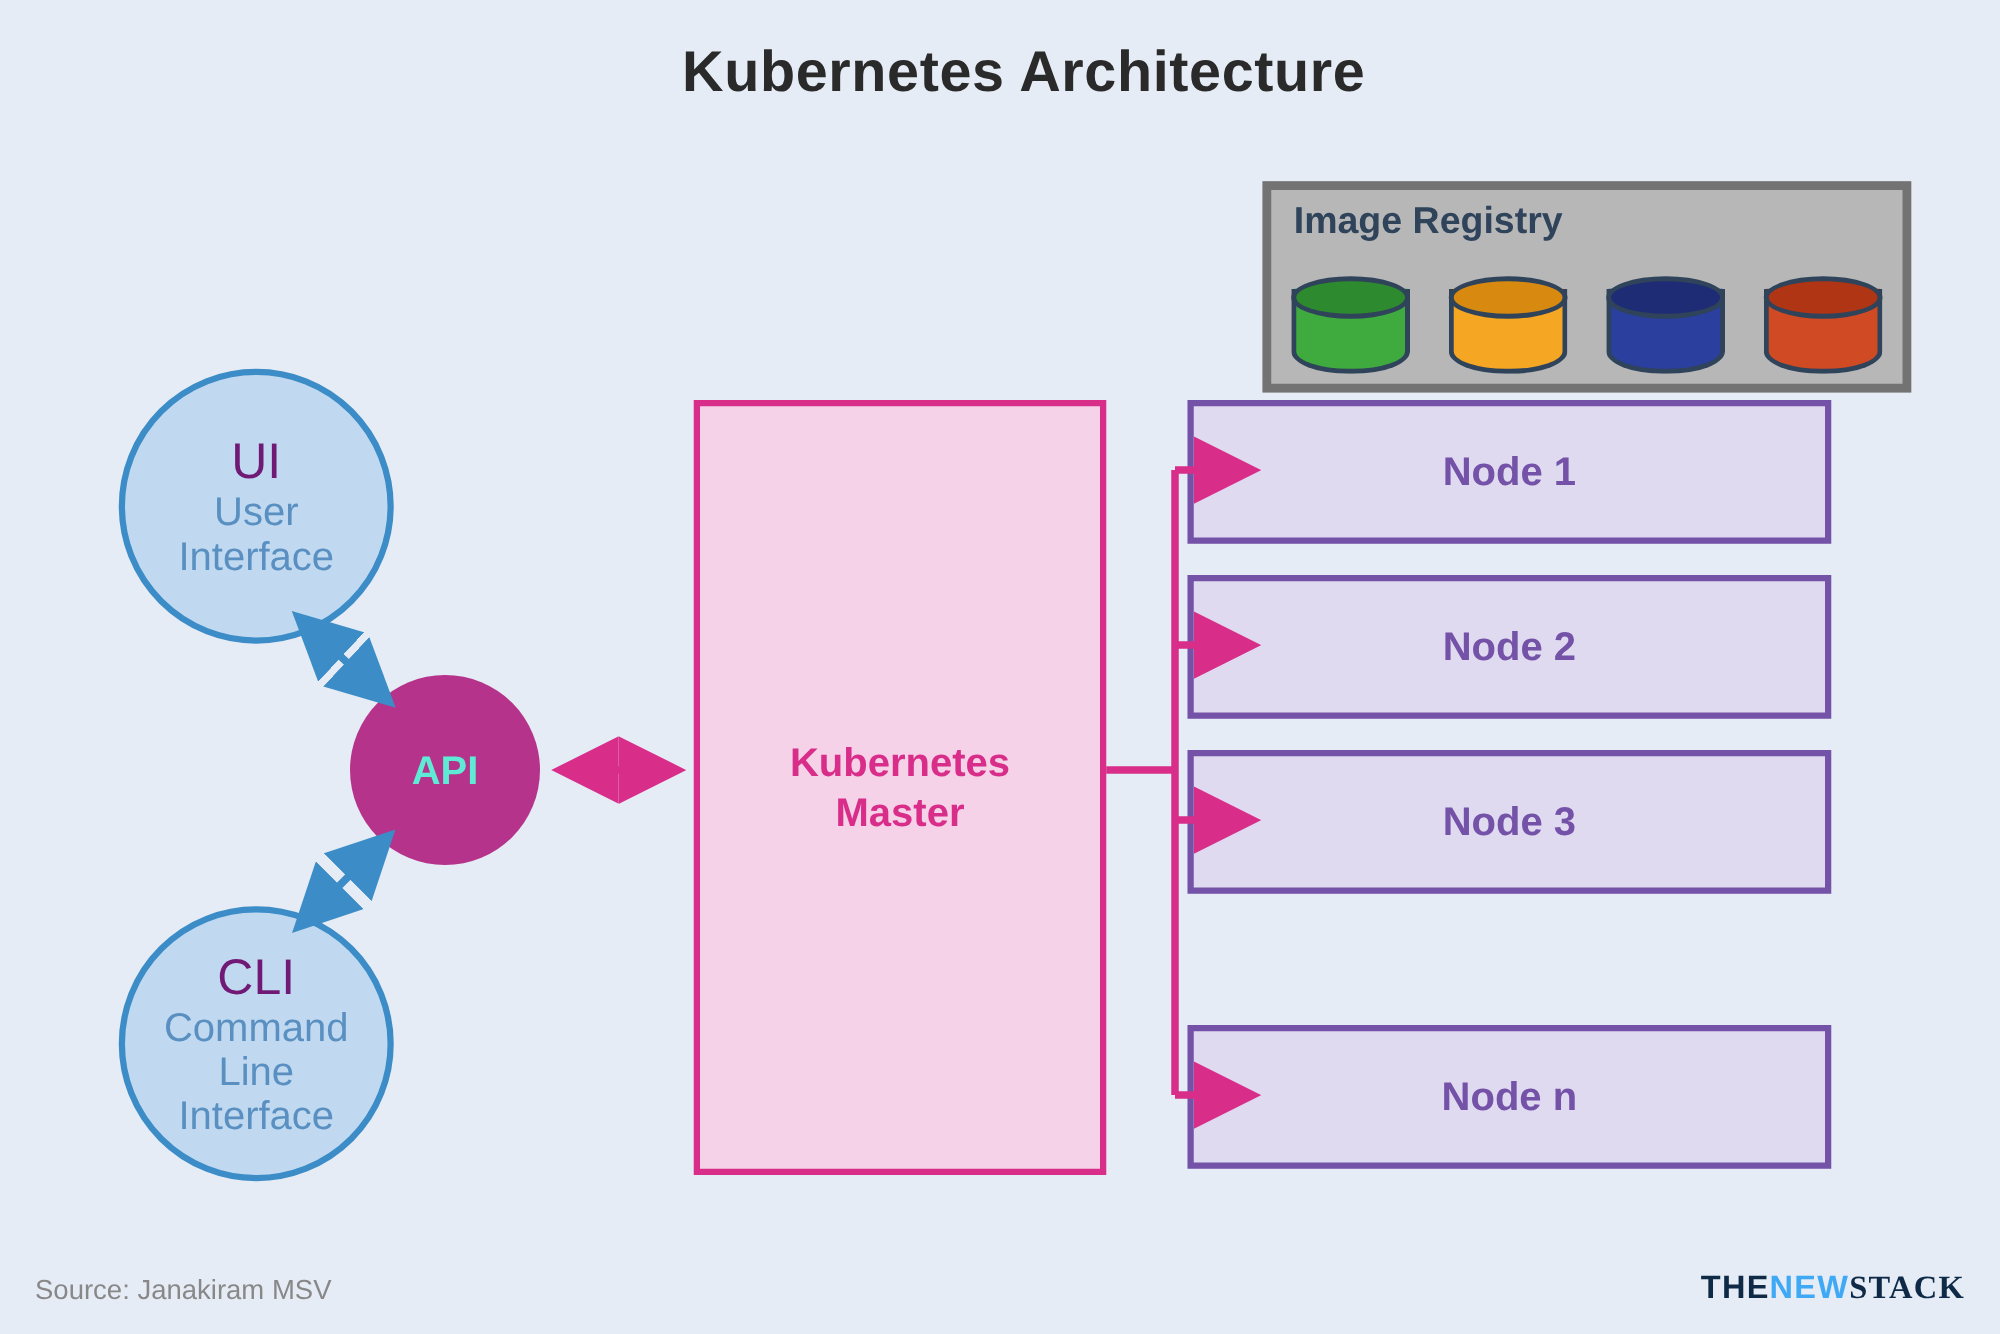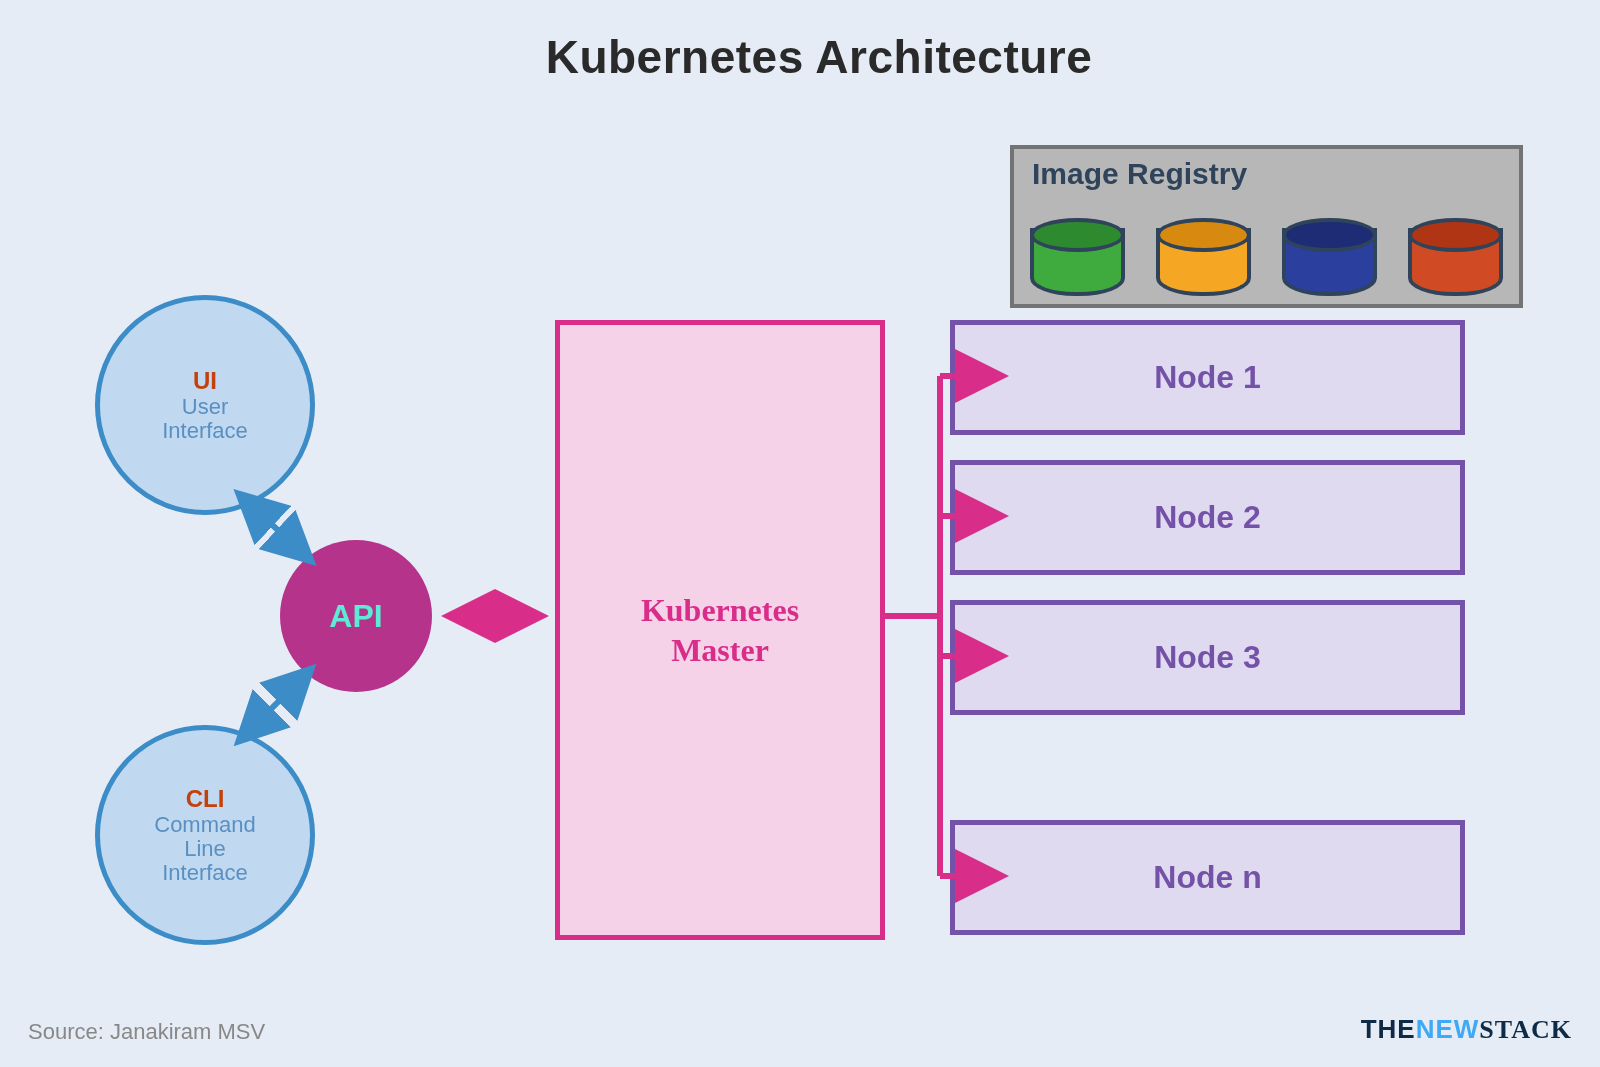--- a/index.html
+++ b/index.html
@@ -66,25 +66,25 @@
     background: #c0d9f0;
     border: 5px solid #3c8cc7;
   }
   .api-circle {
     left: 280px; top: 540px;
     width: 152px; height: 152px;
     background: #b5338a;
     border: none;
   }
   .ui-circle .h, .cli-circle .h {
-    color: #c2410c; font-weight: 700; font-size: 24px;
+    color: #701a75; font-weight: 400; font-size: 40px;
     font-family: "Arial Narrow", Arial, sans-serif;
   }
   .ui-circle .s, .cli-circle .s {
-    color: #5a90c1; font-size: 22px; line-height: 1.1;
+    color: #5a90c1; font-size: 32px; line-height: 1.1;
     font-family: "Arial Narrow", Arial, sans-serif;
   }
   .api-circle .h {
     color: #5eead4; font-weight: 700; font-size: 32px;
   }
 
   
   .master {
     position: absolute;
     left: 555px; top: 320px;
@@ -94,30 +94,30 @@
     display: flex;
     align-items: center;
     justify-content: center;
     text-align: center;
   }
   .master .txt {
     color: #d82e8a;
     font-weight: 700;
     font-size: 32px;
     line-height: 1.25;
-    font-family: Liberation Serif, serif;
+    font-family: Liberation Sans, sans-serif;
   }
 
   
   .registry {
     position: absolute;
     left: 1010px; top: 145px;
     width: 505px; height: 155px;
     background: #b7b7b7;
-    border: 4px solid #737373;
+    border: 7px solid #737373;
   }
   .registry .label {
     position: absolute;
     left: 18px; top: 8px;
     font-size: 30px;
     color: #2f435a;
     font-weight: 600;
     font-family: "Arial Narrow", Arial, sans-serif;
   }
   .registry-inner {

